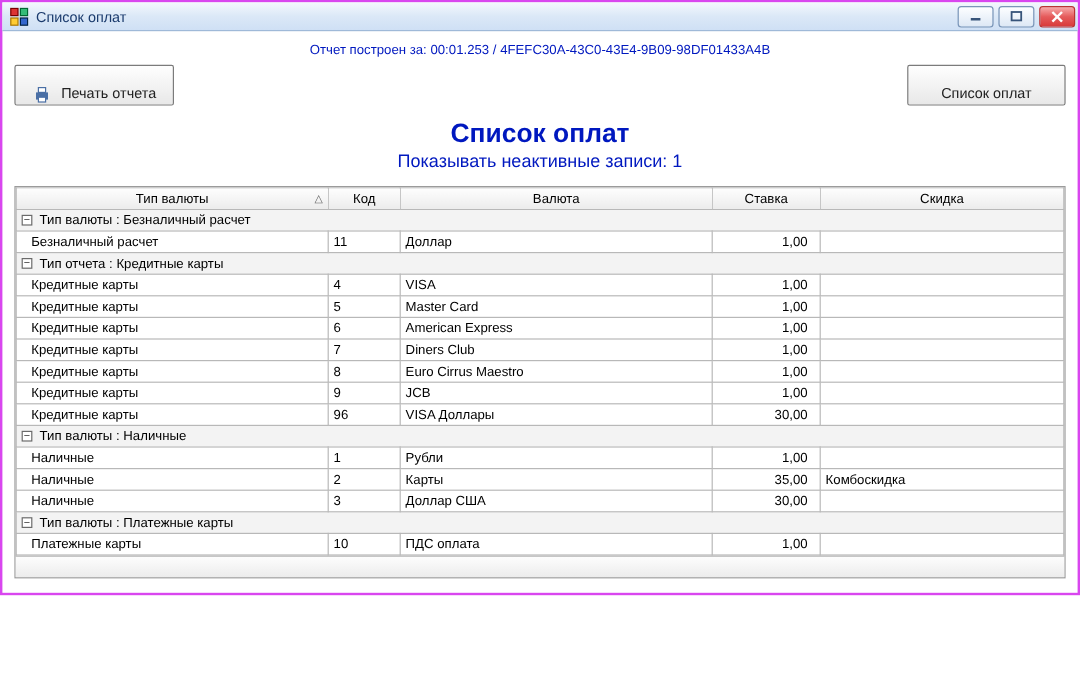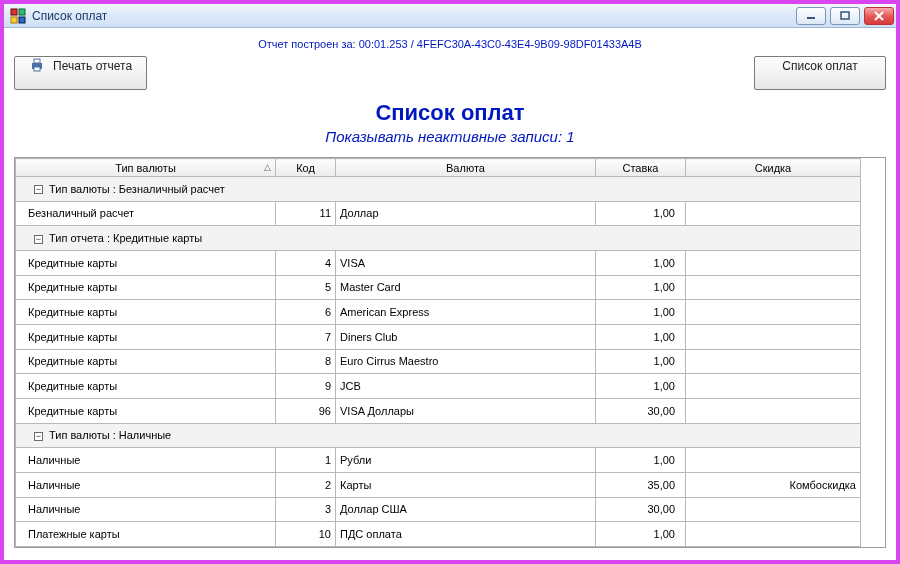--- a/index.html
+++ b/index.html
@@ -1,20 +1,20 @@
 <!DOCTYPE html>
 <html><head>
 <meta charset="utf-8">
 <style>
   * { box-sizing: border-box; }
   html, body { margin:0; padding:0; font-family: Tahoma, Arial, sans-serif; font-size:11px; }
   body { background:#fff; }
   .win {
-    width:900px; height:564px;
-    border:4px solid #d946ef;
+    width:900px; height:496px;
+    border:2px solid #d946ef;
     background:#fff;
     display:flex; flex-direction:column;
     position:relative;
   }
   
   .titlebar {
     height:24px;
     background:linear-gradient(#f4f8fd,#dbe8f7,#cfe0f5);
     border-bottom:1px solid #9fb9d8;
     display:flex; align-items:center;
@@ -49,47 +49,45 @@
   .btn-row {
     display:flex; justify-content:space-between;
     margin-bottom:6px;
   }
   .big-btn {
     min-width:132px;
     height:30px;
     border:1px solid #7b7b7b;
     border-radius:2px;
     background:linear-gradient(#fefefe,#e8e8e8);
-    display:flex; align-items:flex-end; justify-content:center;
+    display:flex; align-items:flex-start; justify-content:center;
     font-size:12px; color:#222;
     padding:16px 14px;
     cursor:default;
   }
   .big-btn .picon { width:16px; height:16px; margin-right:8px; }
   h1.title {
     margin:4px 0 2px 0;
     text-align:center;
     color:#0018bf;
     font-size:22px;
     font-weight:bold;
   }
   .subtitle {
     text-align:center;
     color:#0018bf;
     font-size:15px;
     margin-bottom:12px;
-    font-style:italic;
   }
   
   .grid {
     border:1px solid #9b9b9b;
     flex:1;
-    display:flex; flex-direction:row;
+    display:flex; flex-direction:column;
     overflow:hidden;
-    gap:12px;
   }
   table { border-collapse:collapse; width:100%; table-layout:fixed; }
   th, td {
     border:1px solid #b8b8b8;
     height:18px;
     padding:0 4px;
     font-size:11px;
     color:#000;
     overflow:hidden; white-space:nowrap;
     background:#fff;
@@ -102,28 +100,28 @@
   }
   th .sort {
     position:absolute; right:4px; top:3px;
     font-size:9px; color:#666;
   }
   col.c-type   { width:260px; }
   col.c-code   { width:60px; }
   col.c-curr   { width:260px; }
   col.c-rate   { width:90px; }
   col.c-disc   { width:auto; }
-  td.center { text-align:right;margin-left:32px; }
+  td.center { text-align:left;margin-left:32px; }
   td.right  { text-align:right; padding-right:10px;padding-left:41px; }
   td.pad-name { padding-left:12px; }
 
   tr.group td {
     background:#f3f3f3;
     font-size:11px;
-    padding-left:16px;
+    padding-left:2px;
   }
   .expander {
     display:inline-block;
     width:9px; height:9px;
     border:1px solid #6a6a6a;
     line-height:7px;
     text-align:center;
     font-size:9px;
     margin:0 6px 0 2px;
     background:#fff;
@@ -294,20 +292,23 @@
               <td class="right">35,00</td>
               <td class="center">Комбоскидка</td>
             </tr>
             <tr>
               <td class="pad-name">Наличные</td>
               <td class="center">3</td>
               <td>Доллар США</td>
               <td class="right">30,00</td>
               <td class="center"></td>
             </tr>
+            <tr class="group">
+              <td colspan="5"><span class="expander">−</span><span>Тип валюты : Платежные карты</span></td>
+            </tr>
             <tr>
               <td class="pad-name">Платежные карты</td>
               <td class="center">10</td>
               <td>ПДС оплата</td>
               <td class="right">1,00</td>
               <td class="center"></td>
             </tr>
           </tbody>
       </table>
       <div class="grid-empty"></div>

